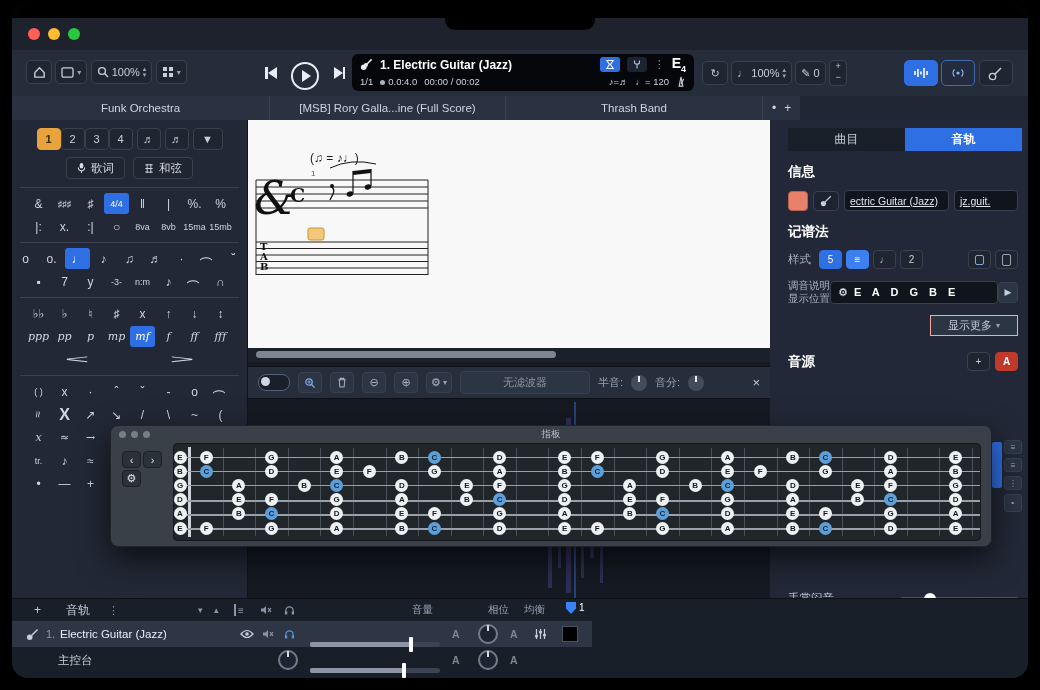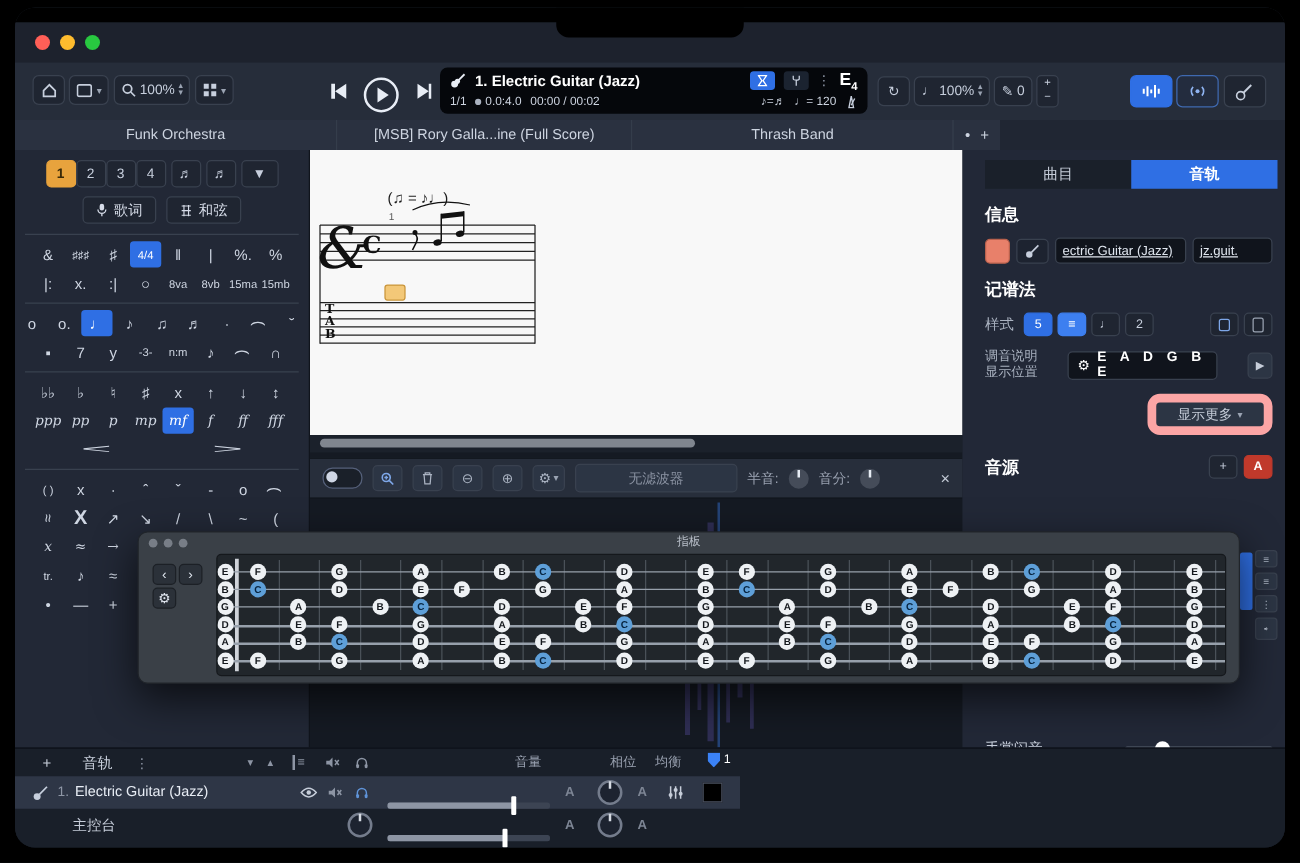--- a/index.html
+++ b/index.html
@@ -110,29 +110,29 @@
   .rinput.short{width:52px;}
   .styrow{display:flex;align-items:center;gap:4px;margin-top:9px;}
   .plabel{color:#aab2c0;font-size:11.5px;margin-right:4px;}
   .sbtn{width:23px;height:19px;border-radius:4px;background:#1f2531;border:1px solid #39414f;color:#c7cfdd;
         display:inline-flex;align-items:center;justify-content:center;font-size:10px;}
   .sbtn.bl{background:#2f6fe4;border-color:#2f6fe4;color:#fff;}
   .sbtn.bl2{background:#3d7ff0;border-color:#3d7ff0;color:#fff;}
   .sbtn.red{background:#c0392b;border-color:#c0392b;color:#fff;font-weight:bold;}
   .obox{display:inline-block;width:12px;height:8px;border:1.5px solid #7ea7e8;border-radius:2px;}
   .obox.v{width:8px;height:10px;border-color:#9aa3b2;}
-  .tunrow{display:flex;align-items:center;gap:24px;margin-top:10px;}
+  .tunrow{display:flex;align-items:center;gap:0;margin-top:10px;}
   .tunlab{color:#aab2c0;font-size:10.5px;line-height:13px;}
   .tunfield{flex:1;height:21px;background:#10141c;border:1px solid #39414f;border-radius:4px;color:#fff;
             display:flex;align-items:center;gap:6px;padding:0 7px;font-size:11px;}
   .tunval{letter-spacing:4px;font-weight:bold;}
   .tunplay{width:20px;height:21px;border-radius:4px;background:#2c3544;border:1px solid #39414f;color:#c6cdd9;
            display:inline-flex;align-items:center;justify-content:center;font-size:9px;}
-  .morebtn{margin:10px 0 0 auto;display:flex;width:86px;height:19px;border-radius:10px;background:#2c3544;
-           border:7px solid #fca5a5;color:#c6cdd9;align-items:center;justify-content:center;gap:4px;font-size:11px;}
+  .morebtn{margin:10px 0 0 auto;display:flex;width:86px;height:19px;border-radius:0;background:#2c3544;
+           border:1px solid #fca5a5;color:#c6cdd9;align-items:center;justify-content:center;gap:4px;font-size:11px;}
   .srcrow{display:flex;align-items:center;gap:5px;margin-top:16px;}
   .sidecol{position:absolute;right:6px;top:320px;display:flex;flex-direction:column;gap:4px;align-items:center;}
   .mini{width:18px;height:14px;border-radius:3px;background:#2c3544;border:1px solid #39414f;color:#aab3c2;
         font-size:8px;display:inline-flex;align-items:center;justify-content:center;}
   .bluechip{position:absolute;right:26px;top:322px;width:10px;height:46px;background:#2f6fe4;border-radius:2px;}
   .pstylerow{position:absolute;left:18px;right:10px;top:444px;display:flex;align-items:center;gap:8px;}
   .pselect{flex:0 0 110px;margin-left:auto;height:21px;border-radius:4px;background:#3a4150;color:#e8edf5;
            display:flex;align-items:center;justify-content:center;gap:6px;font-size:11px;}
   .pmrow{position:absolute;left:18px;right:10px;top:471px;display:flex;align-items:center;gap:8px;}
   .pmslider{flex:0 0 118px;margin-left:auto;height:4px;border-radius:2px;background:#4a5160;position:relative;}

